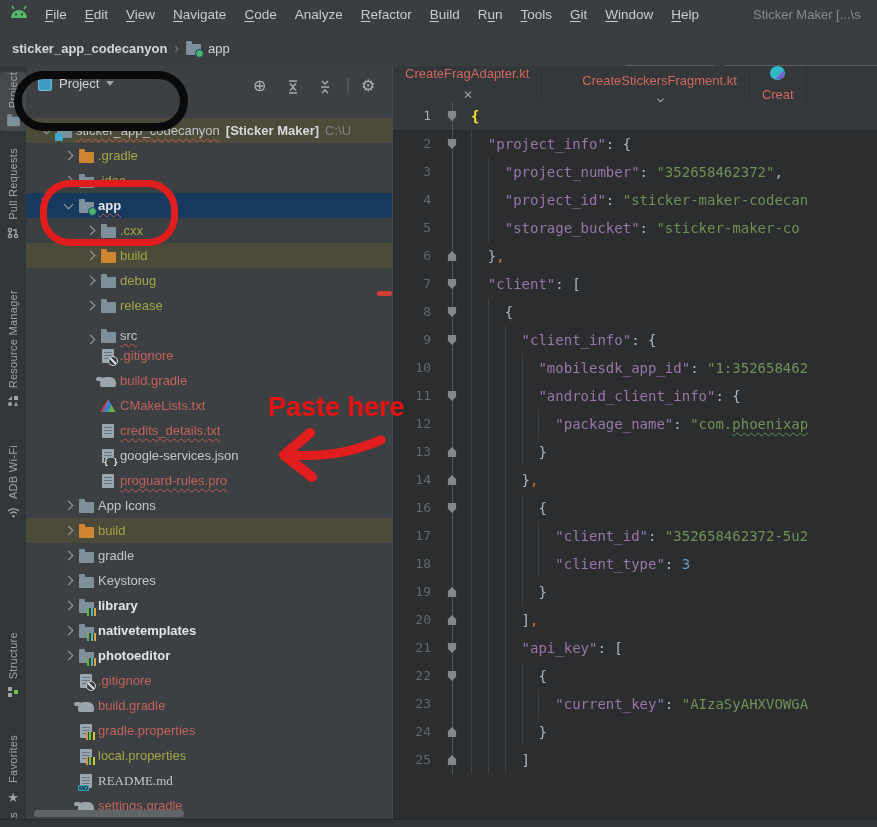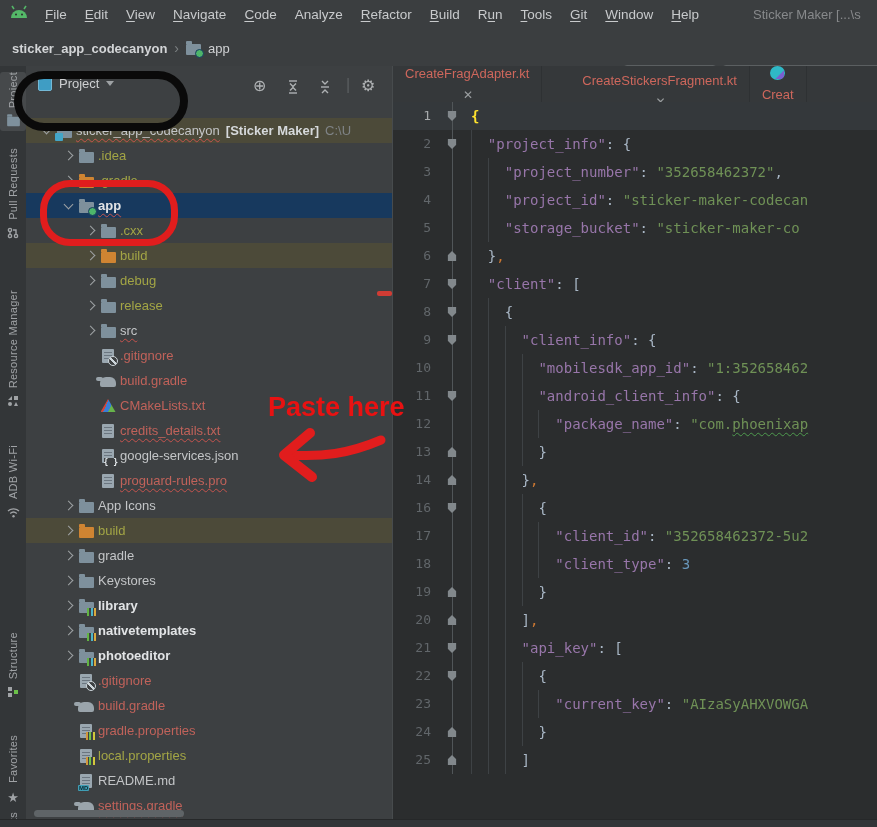--- a/index.html
+++ b/index.html
@@ -265,221 +265,221 @@
           </span>
           <span class="tlabel white sq">sticker_app_codecanyon</span>
           <span class="tsuffix">[Sticker Maker]</span>
           <span class="tpath">C:\U</span>
         </div>
         <div class="trow" style="padding-left: 34px;">
           <span class="tarr">
             <span class="chev closed"></span>
           </span>
           <span class="ticon">
+            <span class="ic folder orange"></span>
+          </span>
+          <span class="tlabel olive">.gradle</span>
+        </div>
+        <div class="trow" style="padding-left: 34px;">
+          <span class="tarr">
+            <span class="chev closed"></span>
+          </span>
+          <span class="ticon">
             <span class="ic folder"></span>
           </span>
           <span class="tlabel olive">.idea</span>
         </div>
-        <div class="trow" style="padding-left: 34px;">
+        <div class="trow sel" style="padding-left: 34px;">
+          <span class="tarr">
+            <span class="chev open"></span>
+          </span>
+          <span class="ticon">
+            <span class="ic folder run"></span>
+          </span>
+          <span class="tlabel bold sq">app</span>
+        </div>
+        <div class="trow" style="padding-left: 56px;">
+          <span class="tarr">
+            <span class="chev closed"></span>
+          </span>
+          <span class="ticon">
+            <span class="ic folder"></span>
+          </span>
+          <span class="tlabel olive">.cxx</span>
+        </div>
+        <div class="trow olivebg" style="padding-left: 56px;">
           <span class="tarr">
             <span class="chev closed"></span>
           </span>
           <span class="ticon">
             <span class="ic folder orange"></span>
           </span>
-          <span class="tlabel olive">.gradle</span>
-        </div>
-        <div class="trow sel" style="padding-left: 34px;">
-          <span class="tarr">
-            <span class="chev open"></span>
-          </span>
-          <span class="ticon">
-            <span class="ic folder run"></span>
-          </span>
-          <span class="tlabel bold sq">app</span>
-        </div>
-        <div class="trow" style="padding-left: 56px;">
-          <span class="tarr">
-            <span class="chev closed"></span>
-          </span>
-          <span class="ticon">
-            <span class="ic folder"></span>
-          </span>
-          <span class="tlabel olive">.cxx</span>
-        </div>
-        <div class="trow olivebg" style="padding-left: 56px;">
+          <span class="tlabel olive">build</span>
+        </div>
+        <div class="trow" style="padding-left: 56px;">
+          <span class="tarr">
+            <span class="chev closed"></span>
+          </span>
+          <span class="ticon">
+            <span class="ic folder"></span>
+          </span>
+          <span class="tlabel olive">debug</span>
+        </div>
+        <div class="trow" style="padding-left: 56px;">
+          <span class="tarr">
+            <span class="chev closed"></span>
+          </span>
+          <span class="ticon">
+            <span class="ic folder"></span>
+          </span>
+          <span class="tlabel olive">release</span>
+        </div>
+        <div class="trow" style="padding-left: 56px; align-items: flex-end;">
+          <span class="tarr">
+            <span class="chev closed"></span>
+          </span>
+          <span class="ticon">
+            <span class="ic folder"></span>
+          </span>
+          <span class="tlabel white sq">src</span>
+        </div>
+        <div class="trow" style="padding-left: 56px;">
+          <span class="tarr"></span>
+          <span class="ticon">
+            <span class="ic doc gitig"></span>
+          </span>
+          <span class="tlabel red">.gitignore</span>
+        </div>
+        <div class="trow" style="padding-left: 56px;">
+          <span class="tarr"></span>
+          <span class="ticon">
+            <span class="ic gradle-el"></span>
+          </span>
+          <span class="tlabel red">build.gradle</span>
+        </div>
+        <div class="trow" style="padding-left: 56px;">
+          <span class="tarr"></span>
+          <span class="ticon">
+            <span class="ic cmake"></span>
+          </span>
+          <span class="tlabel red">CMakeLists.txt</span>
+        </div>
+        <div class="trow" style="padding-left: 56px;">
+          <span class="tarr"></span>
+          <span class="ticon">
+            <span class="ic doc"></span>
+          </span>
+          <span class="tlabel red sq">credits_details.txt</span>
+        </div>
+        <div class="trow" style="padding-left: 56px;">
+          <span class="tarr"></span>
+          <span class="ticon">
+            <span class="ic doc json"></span>
+          </span>
+          <span class="tlabel white">google-services.json</span>
+        </div>
+        <div class="trow" style="padding-left: 56px;">
+          <span class="tarr"></span>
+          <span class="ticon">
+            <span class="ic doc"></span>
+          </span>
+          <span class="tlabel red sq">proguard-rules.pro</span>
+        </div>
+        <div class="trow" style="padding-left: 34px;">
+          <span class="tarr">
+            <span class="chev closed"></span>
+          </span>
+          <span class="ticon">
+            <span class="ic folder"></span>
+          </span>
+          <span class="tlabel white">App Icons</span>
+        </div>
+        <div class="trow olivebg" style="padding-left: 34px;">
           <span class="tarr">
             <span class="chev closed"></span>
           </span>
           <span class="ticon">
             <span class="ic folder orange"></span>
           </span>
           <span class="tlabel olive">build</span>
         </div>
-        <div class="trow" style="padding-left: 56px;">
-          <span class="tarr">
-            <span class="chev closed"></span>
-          </span>
-          <span class="ticon">
-            <span class="ic folder"></span>
-          </span>
-          <span class="tlabel olive">debug</span>
-        </div>
-        <div class="trow" style="padding-left: 56px;">
-          <span class="tarr">
-            <span class="chev closed"></span>
-          </span>
-          <span class="ticon">
-            <span class="ic folder"></span>
-          </span>
-          <span class="tlabel olive">release</span>
-        </div>
-        <div class="trow" style="padding-left: 56px;">
-          <span class="tarr">
-            <span class="chev closed"></span>
-          </span>
-          <span class="ticon">
-            <span class="ic folder"></span>
-          </span>
-          <span class="tlabel white sq">src</span>
-        </div>
-        <div class="trow" style="padding-left: 56px;">
+        <div class="trow" style="padding-left: 34px;">
+          <span class="tarr">
+            <span class="chev closed"></span>
+          </span>
+          <span class="ticon">
+            <span class="ic folder"></span>
+          </span>
+          <span class="tlabel white">gradle</span>
+        </div>
+        <div class="trow" style="padding-left: 34px;">
+          <span class="tarr">
+            <span class="chev closed"></span>
+          </span>
+          <span class="ticon">
+            <span class="ic folder"></span>
+          </span>
+          <span class="tlabel white">Keystores</span>
+        </div>
+        <div class="trow" style="padding-left: 34px;">
+          <span class="tarr">
+            <span class="chev closed"></span>
+          </span>
+          <span class="ticon">
+            <span class="ic folder module"></span>
+          </span>
+          <span class="tlabel bold">library</span>
+        </div>
+        <div class="trow" style="padding-left: 34px;">
+          <span class="tarr">
+            <span class="chev closed"></span>
+          </span>
+          <span class="ticon">
+            <span class="ic folder module"></span>
+          </span>
+          <span class="tlabel bold">nativetemplates</span>
+        </div>
+        <div class="trow" style="padding-left: 34px;">
+          <span class="tarr">
+            <span class="chev closed"></span>
+          </span>
+          <span class="ticon">
+            <span class="ic folder module"></span>
+          </span>
+          <span class="tlabel bold">photoeditor</span>
+        </div>
+        <div class="trow" style="padding-left: 34px;">
           <span class="tarr"></span>
           <span class="ticon">
             <span class="ic doc gitig"></span>
           </span>
           <span class="tlabel red">.gitignore</span>
         </div>
-        <div class="trow" style="padding-left: 56px;">
+        <div class="trow" style="padding-left: 34px;">
           <span class="tarr"></span>
           <span class="ticon">
             <span class="ic gradle-el"></span>
           </span>
           <span class="tlabel red">build.gradle</span>
         </div>
-        <div class="trow" style="padding-left: 56px;">
-          <span class="tarr"></span>
-          <span class="ticon">
-            <span class="ic cmake"></span>
-          </span>
-          <span class="tlabel red">CMakeLists.txt</span>
-        </div>
-        <div class="trow" style="padding-left: 56px;">
-          <span class="tarr"></span>
-          <span class="ticon">
-            <span class="ic doc"></span>
-          </span>
-          <span class="tlabel red sq">credits_details.txt</span>
-        </div>
-        <div class="trow" style="padding-left: 56px;">
-          <span class="tarr"></span>
-          <span class="ticon">
-            <span class="ic doc json"></span>
-          </span>
-          <span class="tlabel white">google-services.json</span>
-        </div>
-        <div class="trow" style="padding-left: 56px;">
-          <span class="tarr"></span>
-          <span class="ticon">
-            <span class="ic doc"></span>
-          </span>
-          <span class="tlabel red sq">proguard-rules.pro</span>
-        </div>
-        <div class="trow" style="padding-left: 34px;">
-          <span class="tarr">
-            <span class="chev closed"></span>
-          </span>
-          <span class="ticon">
-            <span class="ic folder"></span>
-          </span>
-          <span class="tlabel white">App Icons</span>
-        </div>
-        <div class="trow olivebg" style="padding-left: 34px;">
-          <span class="tarr">
-            <span class="chev closed"></span>
-          </span>
-          <span class="ticon">
-            <span class="ic folder orange"></span>
-          </span>
-          <span class="tlabel olive">build</span>
-        </div>
-        <div class="trow" style="padding-left: 34px;">
-          <span class="tarr">
-            <span class="chev closed"></span>
-          </span>
-          <span class="ticon">
-            <span class="ic folder"></span>
-          </span>
-          <span class="tlabel white">gradle</span>
-        </div>
-        <div class="trow" style="padding-left: 34px;">
-          <span class="tarr">
-            <span class="chev closed"></span>
-          </span>
-          <span class="ticon">
-            <span class="ic folder"></span>
-          </span>
-          <span class="tlabel white">Keystores</span>
-        </div>
-        <div class="trow" style="padding-left: 34px;">
-          <span class="tarr">
-            <span class="chev closed"></span>
-          </span>
-          <span class="ticon">
-            <span class="ic folder module"></span>
-          </span>
-          <span class="tlabel bold">library</span>
-        </div>
-        <div class="trow" style="padding-left: 34px;">
-          <span class="tarr">
-            <span class="chev closed"></span>
-          </span>
-          <span class="ticon">
-            <span class="ic folder module"></span>
-          </span>
-          <span class="tlabel bold">nativetemplates</span>
-        </div>
-        <div class="trow" style="padding-left: 34px;">
-          <span class="tarr">
-            <span class="chev closed"></span>
-          </span>
-          <span class="ticon">
-            <span class="ic folder module"></span>
-          </span>
-          <span class="tlabel bold">photoeditor</span>
-        </div>
-        <div class="trow" style="padding-left: 34px;">
-          <span class="tarr"></span>
-          <span class="ticon">
-            <span class="ic doc gitig"></span>
-          </span>
-          <span class="tlabel red">.gitignore</span>
-        </div>
-        <div class="trow" style="padding-left: 34px;">
-          <span class="tarr"></span>
-          <span class="ticon">
-            <span class="ic gradle-el"></span>
-          </span>
-          <span class="tlabel red">build.gradle</span>
-        </div>
         <div class="trow" style="padding-left: 34px;">
           <span class="tarr"></span>
           <span class="ticon">
             <span class="ic doc props"></span>
           </span>
           <span class="tlabel red">gradle.properties</span>
         </div>
         <div class="trow" style="padding-left: 34px;">
           <span class="tarr"></span>
           <span class="ticon">
             <span class="ic doc props"></span>
           </span>
           <span class="tlabel olive">local.properties</span>
         </div>
-        <div class="trow" style="padding-left: 34px;">
+        <div class="trow" style="padding-left: 34px; font-family: Liberation Serif, serif;">
           <span class="tarr"></span>
           <span class="ticon">
             <span class="ic doc md"></span>
           </span>
           <span class="tlabel white">README.md</span>
         </div>
         <div class="trow" style="padding-left: 34px;">
           <span class="tarr"></span>
           <span class="ticon">
             <span class="ic gradle-el"></span>

